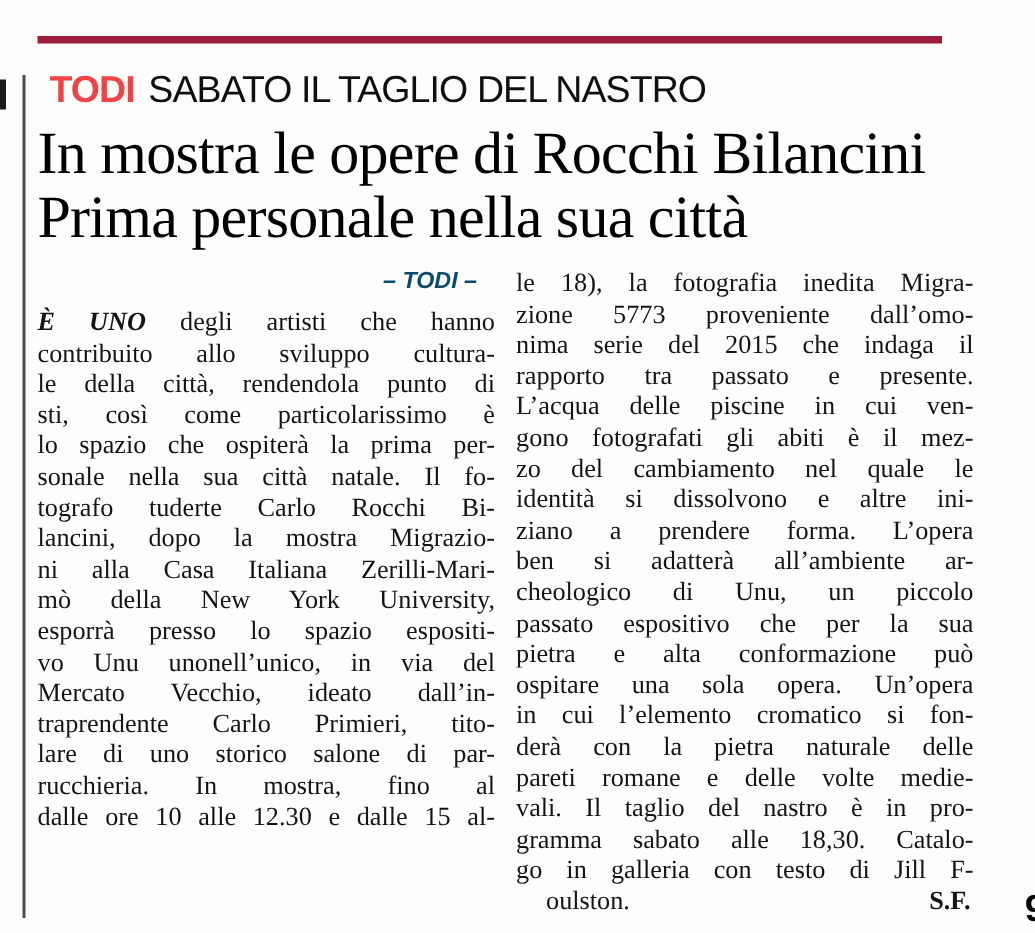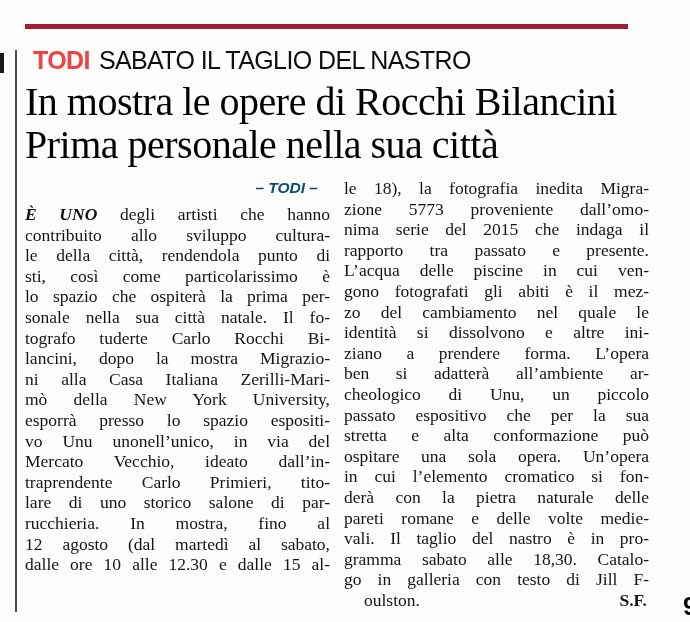--- a/index.html
+++ b/index.html
@@ -137,40 +137,39 @@
           <div class="line">tografo tuderte Carlo Rocchi Bi-</div>
           <div class="line">lancini, dopo la mostra Migrazio-</div>
           <div class="line">ni alla Casa Italiana Zerilli-Mari-</div>
           <div class="line">mò della New York University,</div>
           <div class="line">esporrà presso lo spazio espositi-</div>
           <div class="line">vo Unu unonell’unico, in via del</div>
           <div class="line">Mercato Vecchio, ideato dall’in-</div>
           <div class="line">traprendente Carlo Primieri, tito-</div>
           <div class="line">lare di uno storico salone di par-</div>
           <div class="line">rucchieria. In mostra, fino al</div>
-          <div class="line">12 agosto (dal martedì al sabato,</div>
           <div class="line">dalle ore 10 alle 12.30 e dalle 15 al-</div>
         </div>
     </div>
 
     <div class="col">
       <div>
           <div class="line">le 18), la fotografia inedita Migra-</div>
           <div class="line">zione 5773 proveniente dall’omo-</div>
           <div class="line">nima serie del 2015 che indaga il</div>
           <div class="line">rapporto tra passato e presente.</div>
           <div class="line">L’acqua delle piscine in cui ven-</div>
           <div class="line">gono fotografati gli abiti è il mez-</div>
           <div class="line">zo del cambiamento nel quale le</div>
           <div class="line">identità si dissolvono e altre ini-</div>
           <div class="line">ziano a prendere forma. L’opera</div>
           <div class="line">ben si adatterà all’ambiente ar-</div>
           <div class="line">cheologico di Unu, un piccolo</div>
           <div class="line">passato espositivo che per la sua</div>
-          <div class="line">stretta e alta conformazione può</div>
+          <div class="line">pietra e alta conformazione può</div>
           <div class="line">ospitare una sola opera. Un’opera</div>
           <div class="line">in cui l’elemento cromatico si fon-</div>
           <div class="line">derà con la pietra naturale delle</div>
           <div class="line">pareti romane e delle volte medie-</div>
           <div class="line">vali. Il taglio del nastro è in pro-</div>
           <div class="line">gramma sabato alle 18,30. Catalo-</div>
           <div class="line">go in galleria con testo di Jill F-</div>
         </div>
       <div class="final-line">
         <span>oulston.</span>

